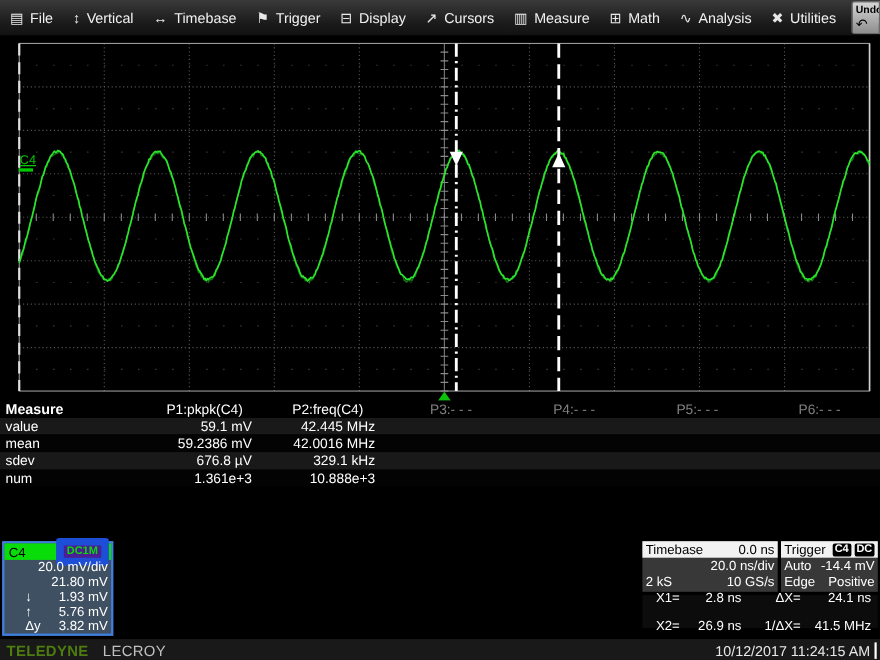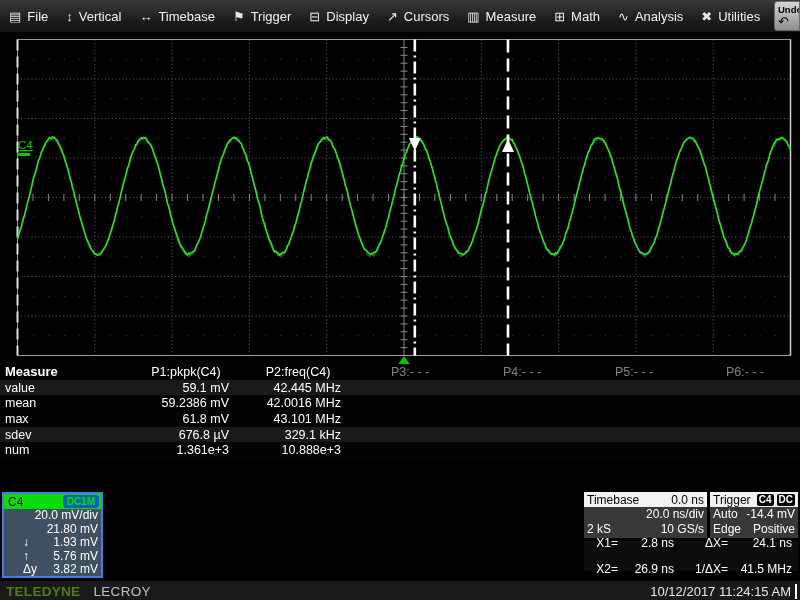--- a/index.html
+++ b/index.html
@@ -36,21 +36,21 @@
   .m-val{text-align:right;padding-right:13px;color:#fff;}
   .m-icon{text-align:center;}
   .ic-check{color:#14c814;font-weight:bold;font-size:13px;}
   .ic-warn{color:#e8c50a;font-size:12px;}
 
   
   .descbox{position:absolute;box-sizing:border-box;font-size:12px;}
   #ch4-box{left:2px;top:492px;width:101px;height:86px;border:2px solid #3f7fe0;background:#3f5063;}
   #ch4-head{height:15px;background:#09dd09;color:#000;display:flex;align-items:center;
             justify-content:space-between;padding:0 2px 0 4px;font-size:12px;}
-  .badge-dark{background:#0369a1;color:#09dd09;border:1px solid #1d4ed8;border-radius:3px;
+  .badge-dark{background:#4c1d95;color:#09dd09;border:7px solid #1d4ed8;border-radius:3px;
               font-size:10px;font-weight:bold;padding:0 3px;line-height:11px;}
   .ch4-line{display:flex;justify-content:flex-end;padding:0 3px 0 19px;line-height:13.6px;color:#fff;}
   .ch4-line .lv{margin-left:auto;}
 
   #tb-box{left:584px;top:492px;width:123px;height:46px;background:#383838;}
   #trig-box{left:710px;top:492px;width:88px;height:46px;background:#383838;}
   .db-head{height:15px;background:#f2f2f2;color:#000;display:flex;align-items:center;
            justify-content:space-between;padding:0 3px;}
   .db-line{display:flex;justify-content:space-between;padding:0 3px;line-height:15px;color:#fff;}
   .tr-badges{display:flex;gap:3px;}
@@ -202,29 +202,20 @@
       </div>
       <div class="m-row plain">
         <span class="m-label">mean</span>
         <span class="m-val">59.2386 mV</span>
         <span class="m-val">42.0016 MHz</span>
         <span class="m-val"></span>
         <span class="m-val"></span>
         <span class="m-val"></span>
         <span class="m-val"></span>
       </div>
-      <div class="m-row plain">
-        <span class="m-label">max</span>
-        <span class="m-val">61.8 mV</span>
-        <span class="m-val">43.101 MHz</span>
-        <span class="m-val"></span>
-        <span class="m-val"></span>
-        <span class="m-val"></span>
-        <span class="m-val"></span>
-      </div>
       <div class="m-row stripe">
         <span class="m-label">sdev</span>
         <span class="m-val">676.8 µV</span>
         <span class="m-val">329.1 kHz</span>
         <span class="m-val"></span>
         <span class="m-val"></span>
         <span class="m-val"></span>
         <span class="m-val"></span>
       </div>
       <div class="m-row plain">

